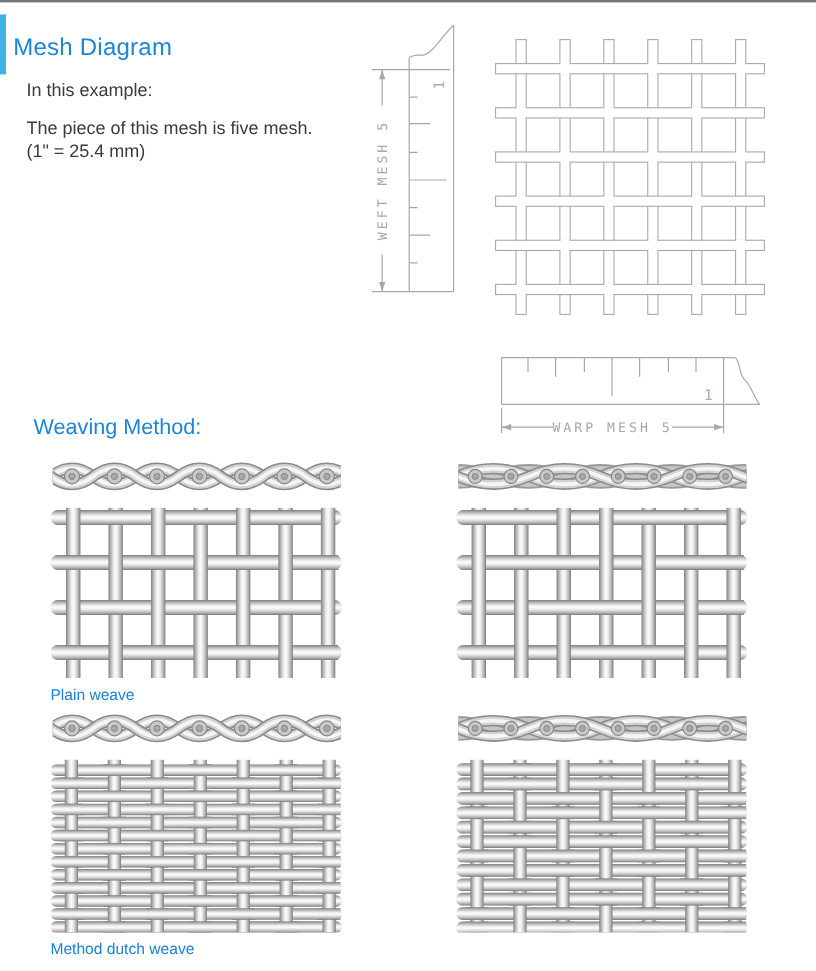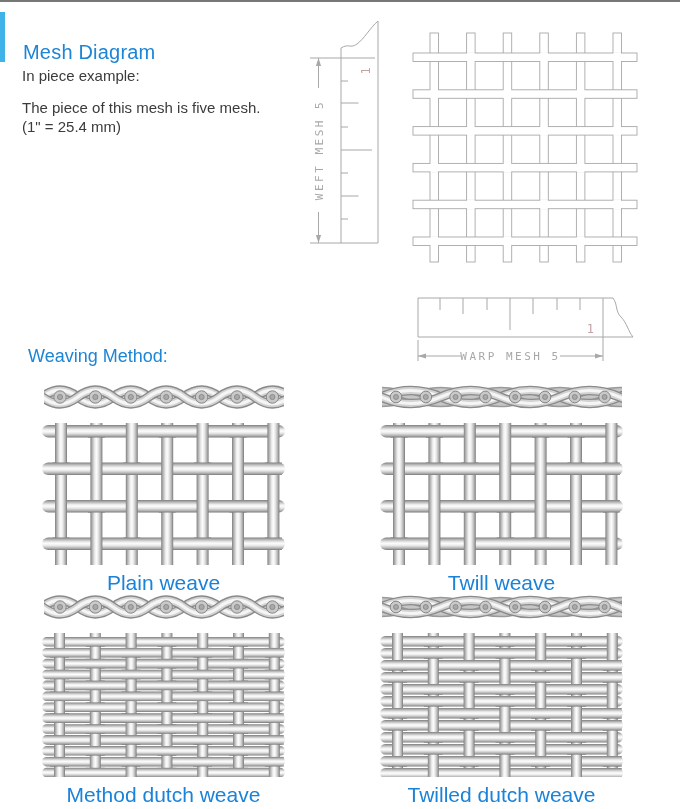--- a/index.html
+++ b/index.html
@@ -3,21 +3,21 @@
 <meta charset="utf-8">
 <style>
   html,body{margin:0;padding:0;}
   body{
     width:680px;height:809px;position:relative;background:#ffffff;
     font-family:"Liberation Sans", sans-serif;overflow:hidden;
   }
   .top-border{position:absolute;left:0;top:0;width:680px;height:2px;background:#777;}
   .accent-bar{position:absolute;left:0;top:12px;width:5px;height:50px;background:var(--accent-bar);}
   .page-title{
-    position:absolute;left:11px;top:29px;margin:12px;
+    position:absolute;left:11px;top:29px;margin:0;
     font-size:20px;font-weight:400;color:var(--heading-blue);letter-spacing:.2px;
   }
   .intro{position:absolute;left:22px;margin:0;font-size:15px;color:#3b3b3b;}
   .intro.l1{top:67px;}
   .intro.l2{top:99px;}
   .intro.l3{top:118px;}
   .weaving-heading{
     position:absolute;left:28px;top:346px;margin:0;
     font-size:18px;font-weight:400;color:var(--heading-blue);
   }
@@ -29,31 +29,31 @@
   .cadr{fill:#fff;stroke:var(--cad-line);stroke-width:.9;}
   .cadp{fill:#fff;stroke:none;}
   .weave-block{position:absolute;width:243px;}
   .wb1{left:42px;top:382px;}
   .wb2{left:380px;top:382px;}
   .wb3{left:42px;top:592px;}
   .wb4{left:380px;top:592px;}
   .cross-svg{display:block;width:240px;height:30px;margin:0 auto;}
   .mesh-svg{display:block;width:243px;margin:11px 0 0 0;}
   .weave-label{
-    margin-top:6px;text-align:center;font-size:21px;color:var(--label-blue);
+    margin-top:6px;font-size:13px;color:var(--label-blue);
   }
 </style>
 </head>
 <body>
 
 <div class="top-border"></div>
 <div class="accent-bar"></div>
 
 <h1 class="page-title">Mesh Diagram</h1>
-<p class="intro l1">In piece example:</p>
+<p class="intro l1">In this example:</p>
 <p class="intro l2">The piece of this mesh is five mesh.</p>
 <p class="intro l3">(1" = 25.4 mm)</p>
 
 <svg class="tech" viewBox="0 0 380 372">
 
   <g>
     <path class="cad" d="M78,21 V243"></path>
     <path class="cad" d="M41,48 V243"></path>
     <path class="cad" d="M41,48 C49,43 50,49 57,44 S70,28 78,21"></path>
     <path class="cad" d="M10,58 H75"></path>
@@ -259,21 +259,20 @@
       <rect x="81.3" y="39.5" width="17" height="12.5" rx="0" fill="url(#mesh-twill-v)"></rect>
       <rect x="187.5" y="39.5" width="17" height="12.5" rx="0" fill="url(#mesh-twill-v)"></rect>
       <rect x="222.89999999999998" y="39.5" width="17" height="12.5" rx="0" fill="url(#mesh-twill-v)"></rect>
       <rect x="81.3" y="77" width="17" height="12.5" rx="0" fill="url(#mesh-twill-v)"></rect>
       <rect x="116.69999999999999" y="77" width="17" height="12.5" rx="0" fill="url(#mesh-twill-v)"></rect>
       <rect x="222.89999999999998" y="77" width="17" height="12.5" rx="0" fill="url(#mesh-twill-v)"></rect>
       <rect x="10.5" y="114.5" width="17" height="12.5" rx="0" fill="url(#mesh-twill-v)"></rect>
       <rect x="116.69999999999999" y="114.5" width="17" height="12.5" rx="0" fill="url(#mesh-twill-v)"></rect>
       <rect x="152.1" y="114.5" width="17" height="12.5" rx="0" fill="url(#mesh-twill-v)"></rect>
     </svg>
-  <div class="weave-label">Twill weave</div>
 </div>
 
 <div class="weave-block wb3">
   <svg id="cross-dutch-plain" class="cross-svg" viewBox="0 0 240 30">
       <path d="M-37.1,15 Q-19.400000000000002,28.5 -1.7000000000000028,15 Q15.999999999999996,1.5 33.699999999999996,15 Q51.39999999999999,28.5 69.1,15 Q86.8,1.5 104.5,15 Q122.2,28.5 139.9,15 Q157.6,1.5 175.3,15 Q193,28.5 210.70000000000002,15 Q228.4,1.5 246.10000000000002,15 Q263.8,28.5 281.5,15" fill="none" stroke="#8a8a8a" stroke-width="9.5" stroke-linecap="round"></path>
       <path d="M-37.1,15 Q-19.400000000000002,28.5 -1.7000000000000028,15 Q15.999999999999996,1.5 33.699999999999996,15 Q51.39999999999999,28.5 69.1,15 Q86.8,1.5 104.5,15 Q122.2,28.5 139.9,15 Q157.6,1.5 175.3,15 Q193,28.5 210.70000000000002,15 Q228.4,1.5 246.10000000000002,15 Q263.8,28.5 281.5,15" fill="none" stroke="#d2d2d2" stroke-width="6.8" stroke-linecap="round"></path>
       <path d="M-37.1,15 Q-19.400000000000002,28.5 -1.7000000000000028,15 Q15.999999999999996,1.5 33.699999999999996,15 Q51.39999999999999,28.5 69.1,15 Q86.8,1.5 104.5,15 Q122.2,28.5 139.9,15 Q157.6,1.5 175.3,15 Q193,28.5 210.70000000000002,15 Q228.4,1.5 246.10000000000002,15 Q263.8,28.5 281.5,15" fill="none" stroke="#f5f5f5" stroke-width="3.2" stroke-linecap="round"></path>
       <path d="M-37.1,15 Q-19.400000000000002,1.5 -1.7000000000000028,15 Q15.999999999999996,28.5 33.699999999999996,15 Q51.39999999999999,1.5 69.1,15 Q86.8,28.5 104.5,15 Q122.2,1.5 139.9,15 Q157.6,28.5 175.3,15 Q193,1.5 210.70000000000002,15 Q228.4,28.5 246.10000000000002,15 Q263.8,1.5 281.5,15" fill="none" stroke="#8a8a8a" stroke-width="9.5" stroke-linecap="round"></path>
       <path d="M-37.1,15 Q-19.400000000000002,1.5 -1.7000000000000028,15 Q15.999999999999996,28.5 33.699999999999996,15 Q51.39999999999999,1.5 69.1,15 Q86.8,28.5 104.5,15 Q122.2,1.5 139.9,15 Q157.6,28.5 175.3,15 Q193,1.5 210.70000000000002,15 Q228.4,28.5 246.10000000000002,15 Q263.8,1.5 281.5,15" fill="none" stroke="#d2d2d2" stroke-width="6.8" stroke-linecap="round"></path>
       <path d="M-37.1,15 Q-19.400000000000002,1.5 -1.7000000000000028,15 Q15.999999999999996,28.5 33.699999999999996,15 Q51.39999999999999,1.5 69.1,15 Q86.8,28.5 104.5,15 Q122.2,1.5 139.9,15 Q157.6,28.5 175.3,15 Q193,1.5 210.70000000000002,15 Q228.4,28.5 246.10000000000002,15 Q263.8,1.5 281.5,15" fill="none" stroke="#f5f5f5" stroke-width="3.2" stroke-linecap="round"></path>
@@ -487,14 +486,13 @@
       <rect x="187" y="111" width="19" height="10.6" rx="0" fill="url(#mesh-dutch-twill-v)"></rect>
       <rect x="8" y="123" width="19" height="10.6" rx="0" fill="url(#mesh-dutch-twill-v)"></rect>
       <rect x="79.6" y="123" width="19" height="10.6" rx="0" fill="url(#mesh-dutch-twill-v)"></rect>
       <rect x="151.2" y="123" width="19" height="10.6" rx="0" fill="url(#mesh-dutch-twill-v)"></rect>
       <rect x="222.79999999999998" y="123" width="19" height="10.6" rx="0" fill="url(#mesh-dutch-twill-v)"></rect>
       <rect x="8" y="135" width="19" height="10.6" rx="0" fill="url(#mesh-dutch-twill-v)"></rect>
       <rect x="79.6" y="135" width="19" height="10.6" rx="0" fill="url(#mesh-dutch-twill-v)"></rect>
       <rect x="151.2" y="135" width="19" height="10.6" rx="0" fill="url(#mesh-dutch-twill-v)"></rect>
       <rect x="222.79999999999998" y="135" width="19" height="10.6" rx="0" fill="url(#mesh-dutch-twill-v)"></rect>
     </svg>
-  <div class="weave-label">Twilled dutch weave</div>
 </div>
 
 </body></html>

